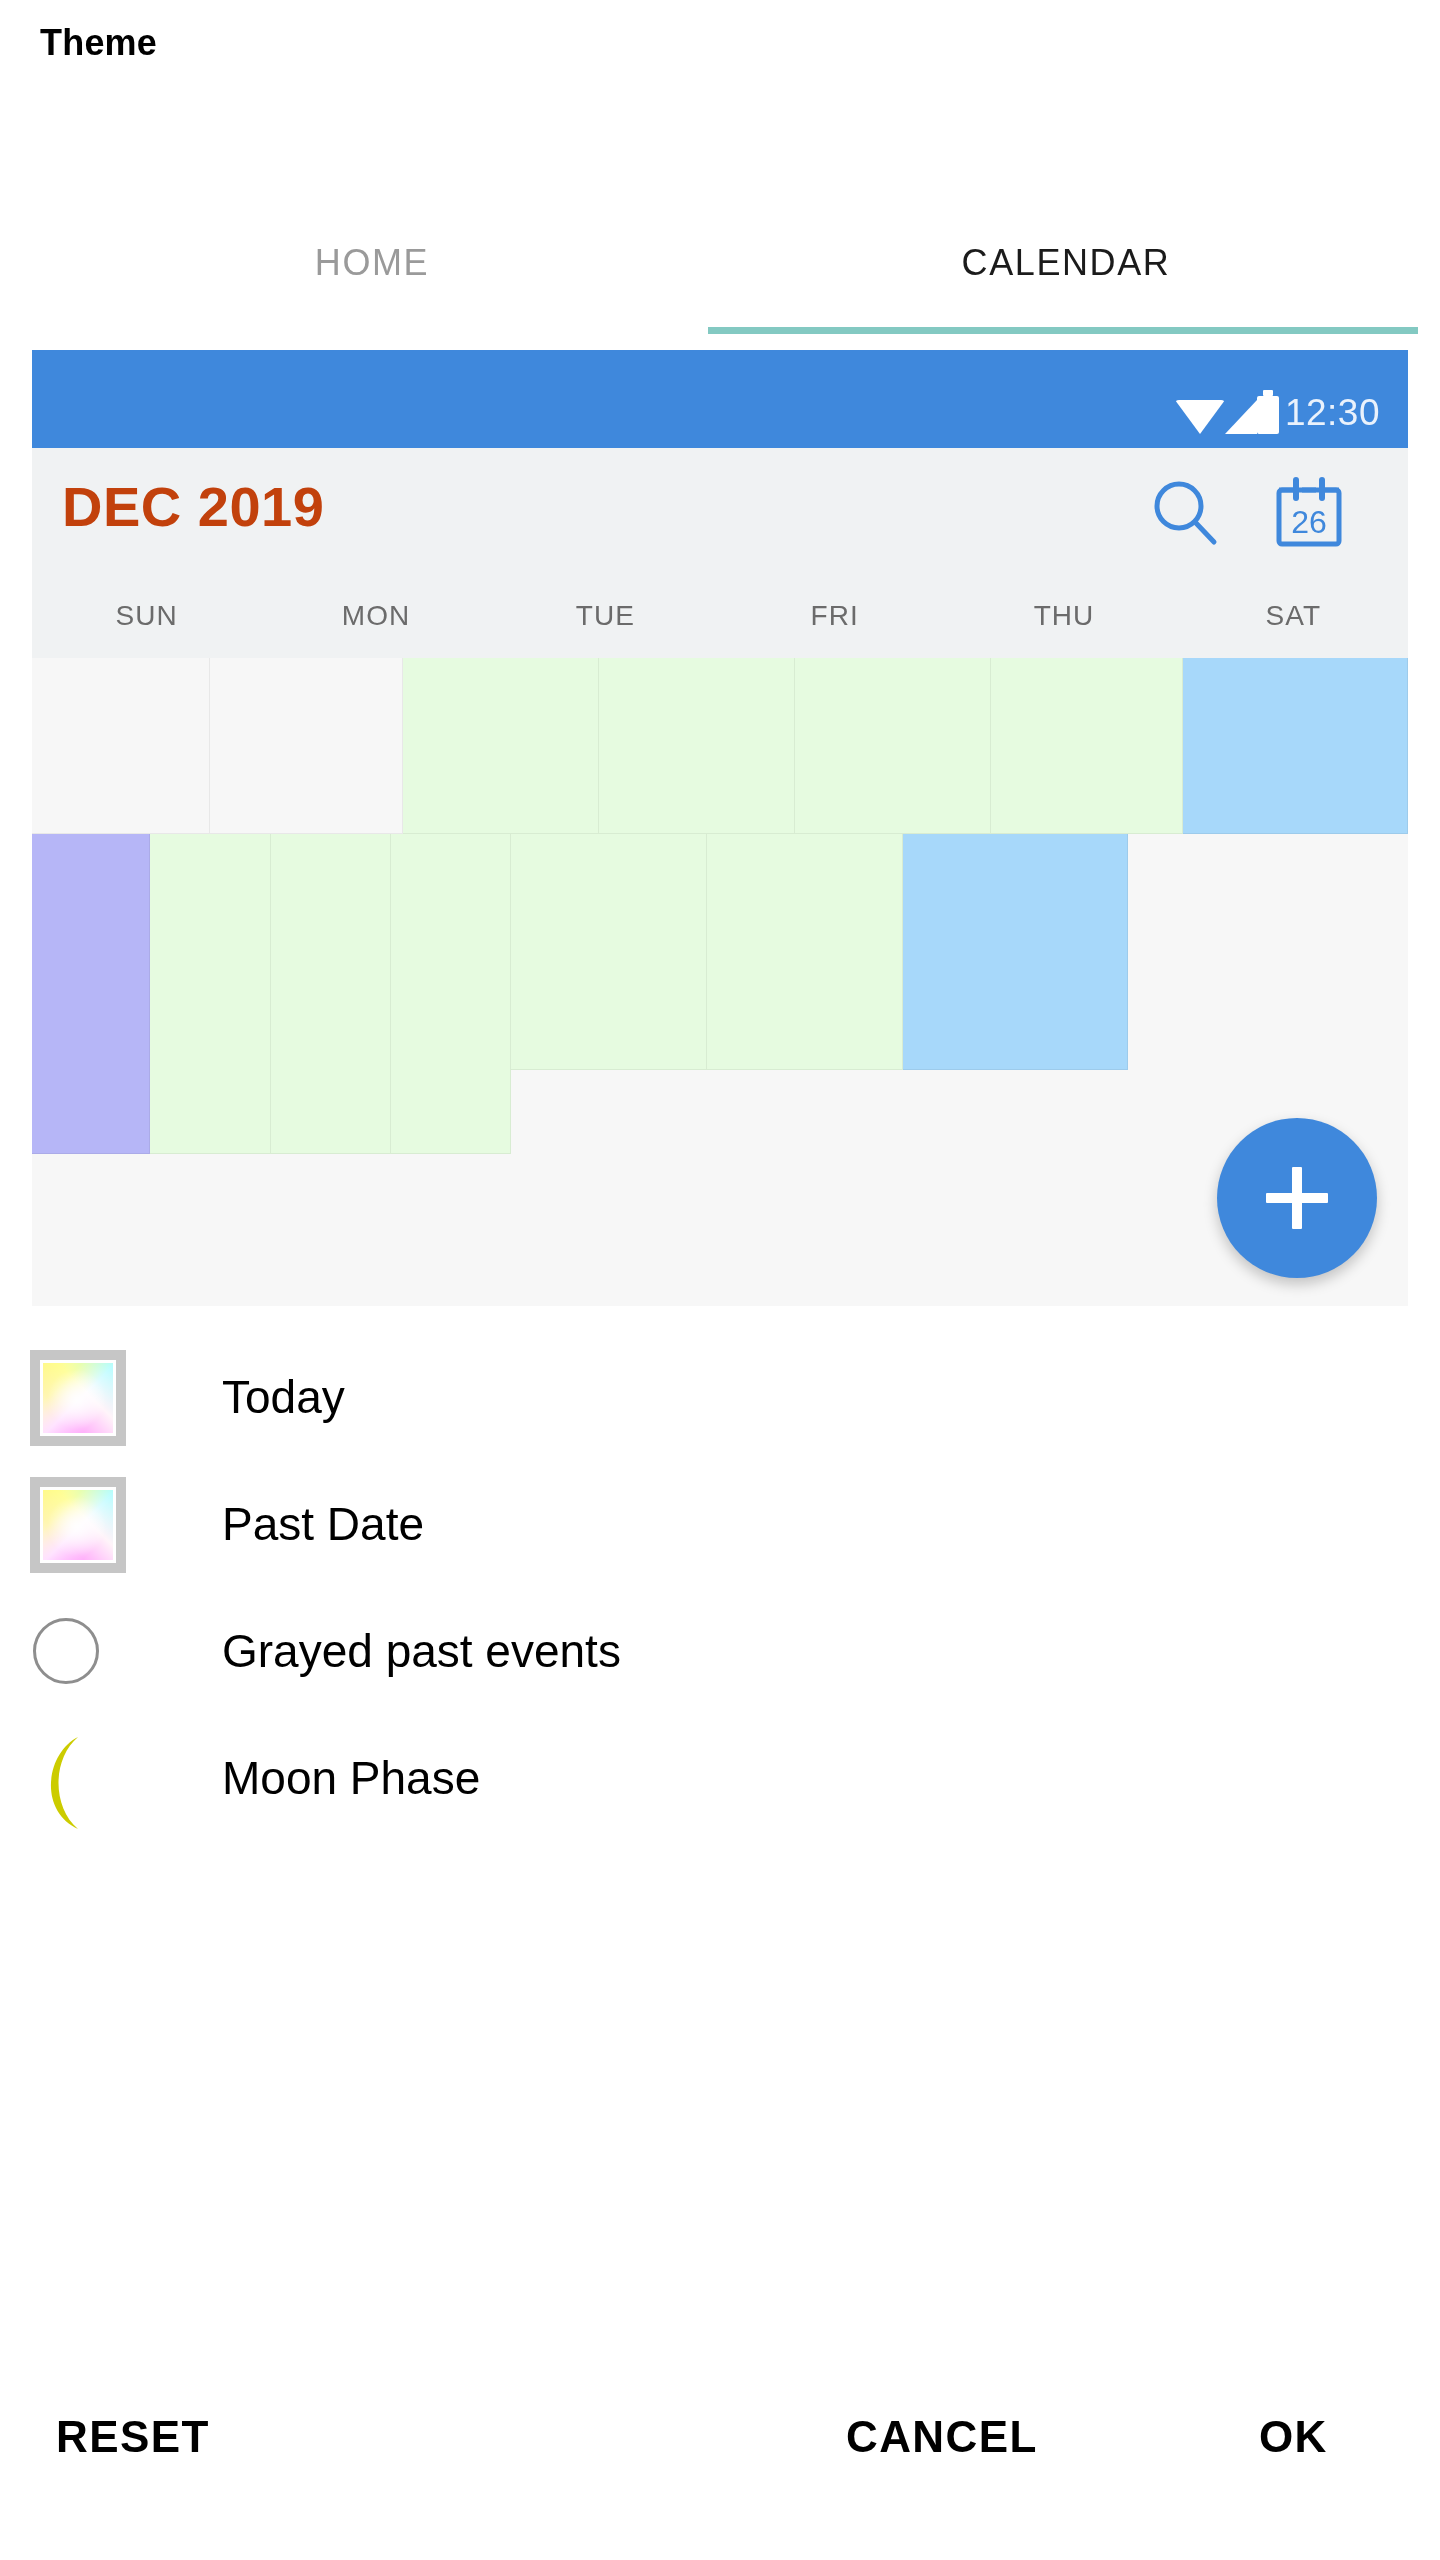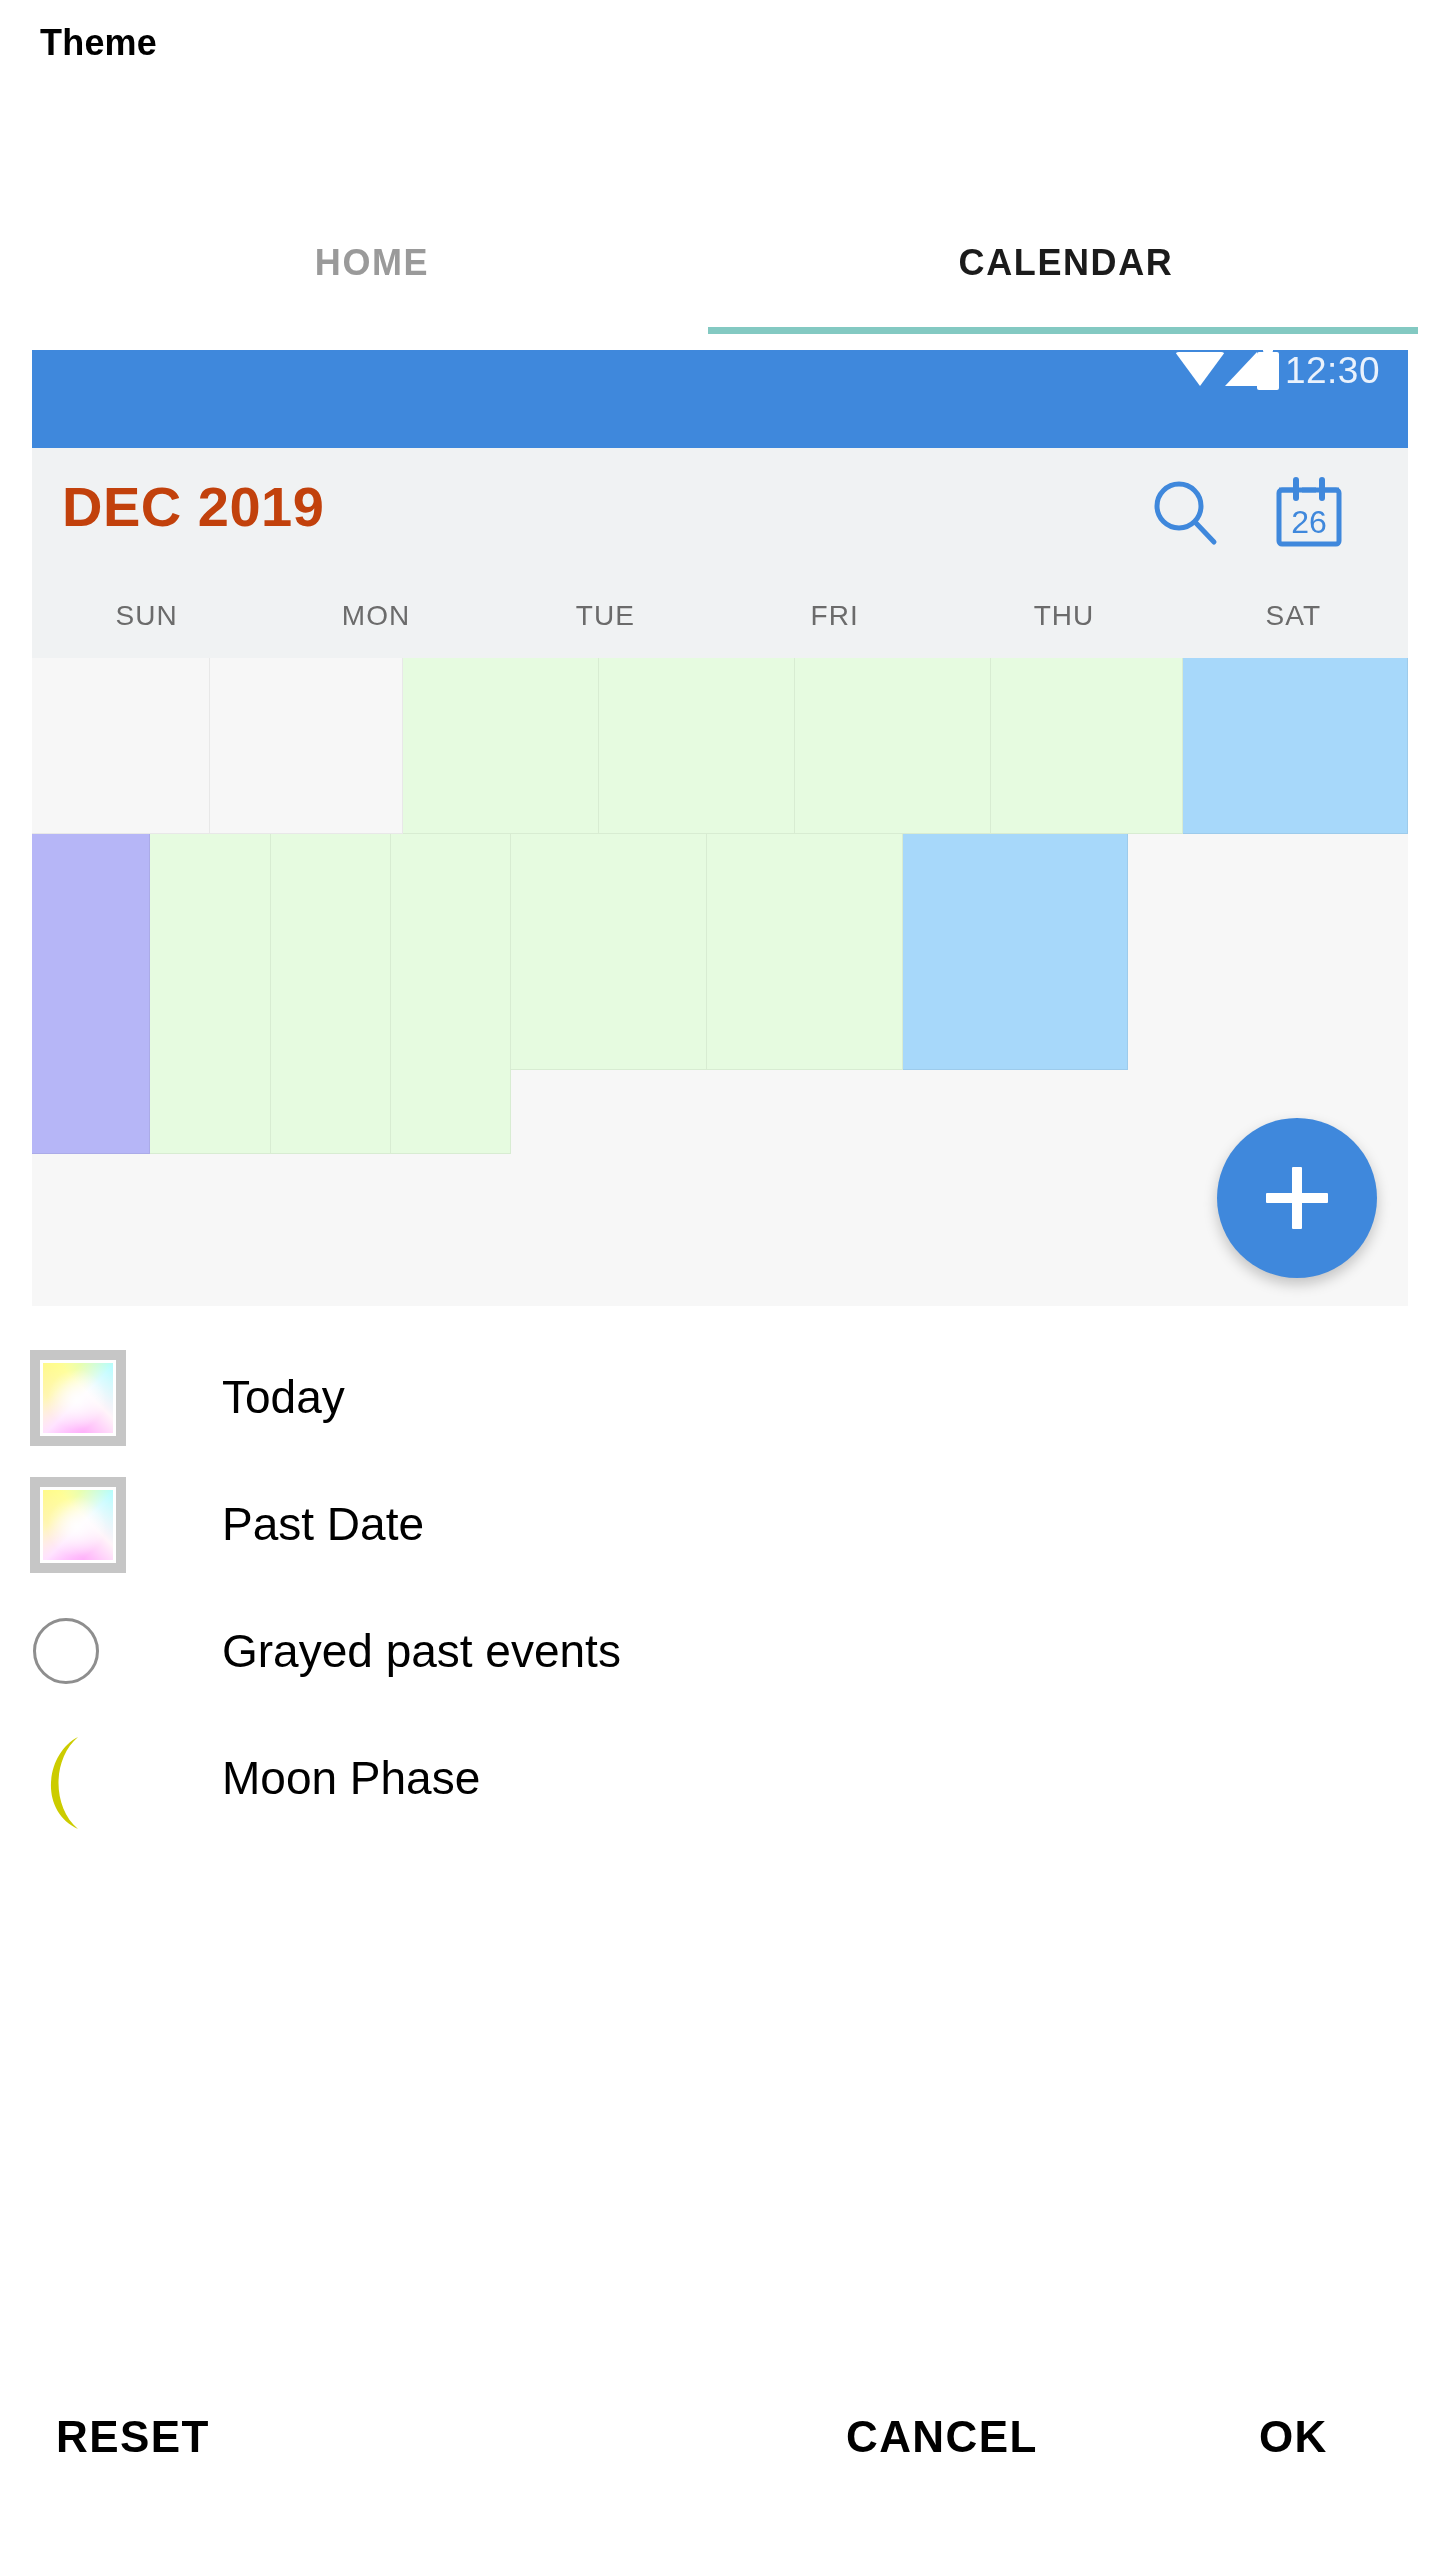--- a/index.html
+++ b/index.html
@@ -34,21 +34,21 @@
     top: 196px;
     width: 1440px;
     height: 140px;
   }
   .tab {
     position: absolute;
     top: 0;
     height: 134px;
     line-height: 134px;
     font-size: 36px;
-    font-weight: bold;
+    font-weight: normal;
     letter-spacing: 1.6px;
     text-align: center;
     cursor: pointer;
   }
   #tab-home {
     left: 32px;
     width: 680px;
     color: #9a9a9a;
   }
   #tab-calendar {
@@ -84,21 +84,21 @@
     width: 1376px;
     height: 98px;
     background: #3f88dc;
   }
   #status-icons {
     position: absolute;
     right: 28px;
     top: 0;
     height: 84px;
     display: flex;
-    align-items: flex-start;
+    align-items: flex-end;
   }
   #wifi-icon {
     width: 0; height: 0;
     border-left: 25px solid transparent;
     border-right: 25px solid transparent;
     border-top: 34px solid #ffffff;
     border-radius: 4px;
     margin-top: 2px;
   }
   #signal-icon {

